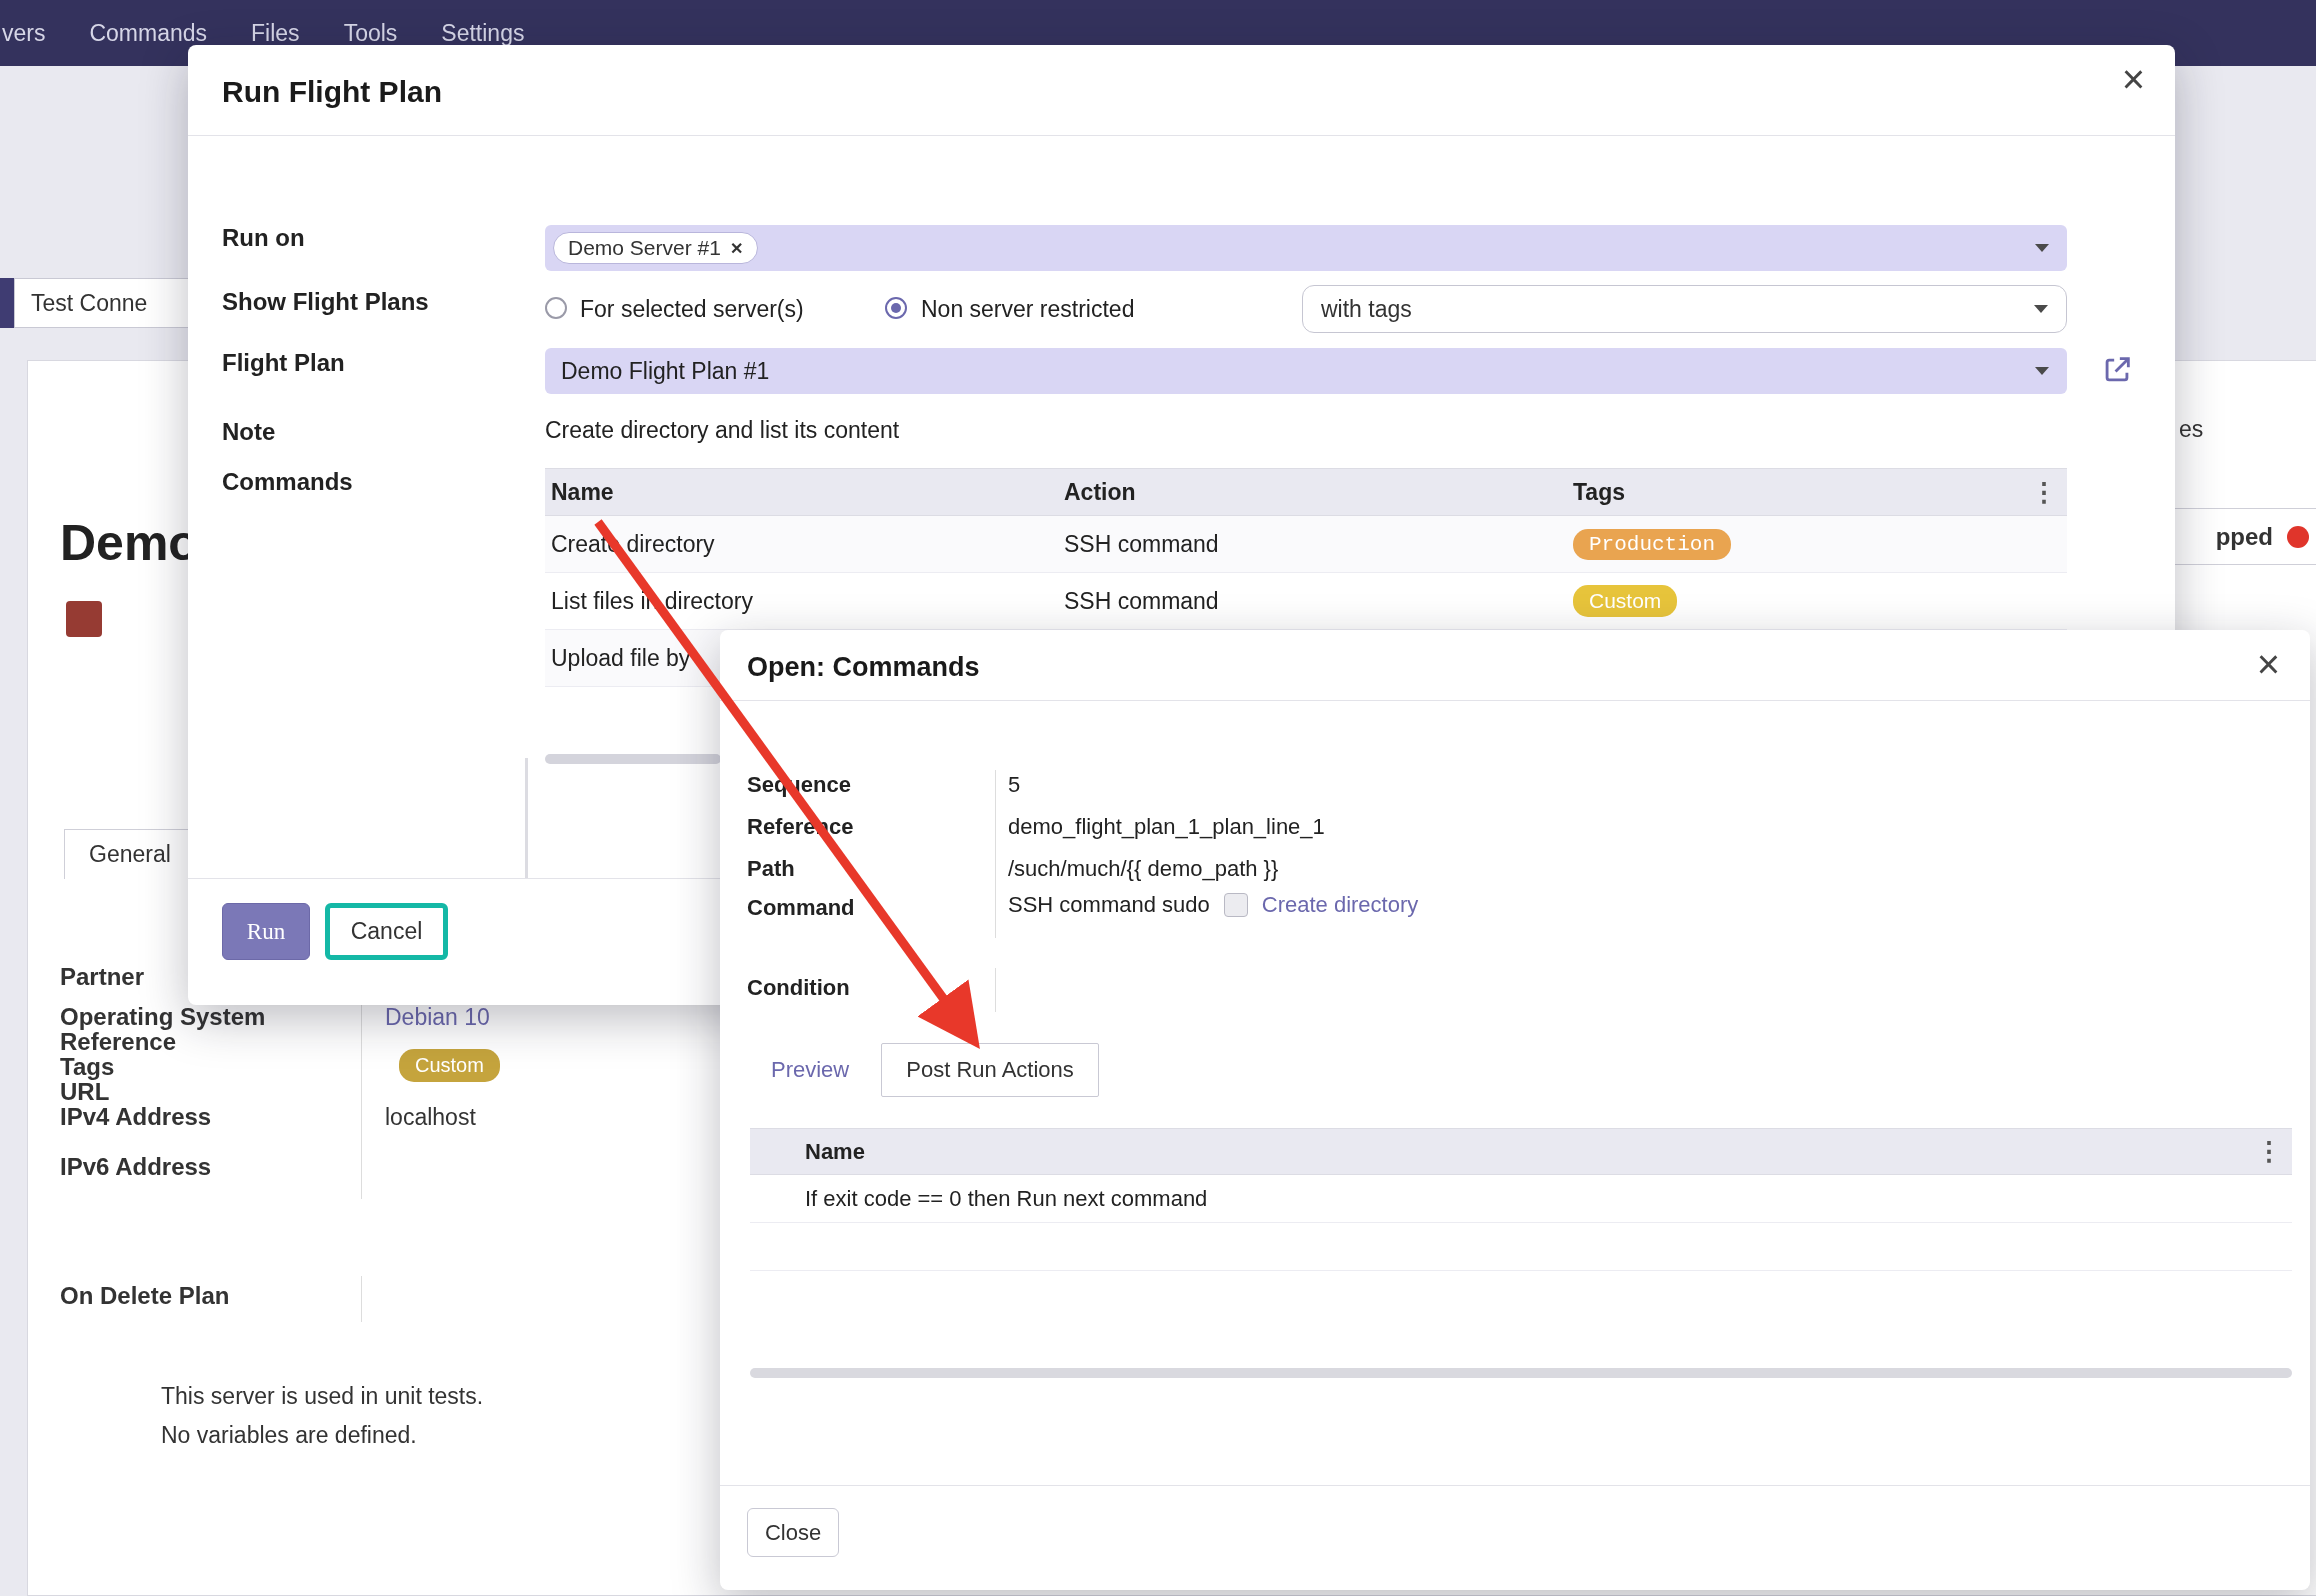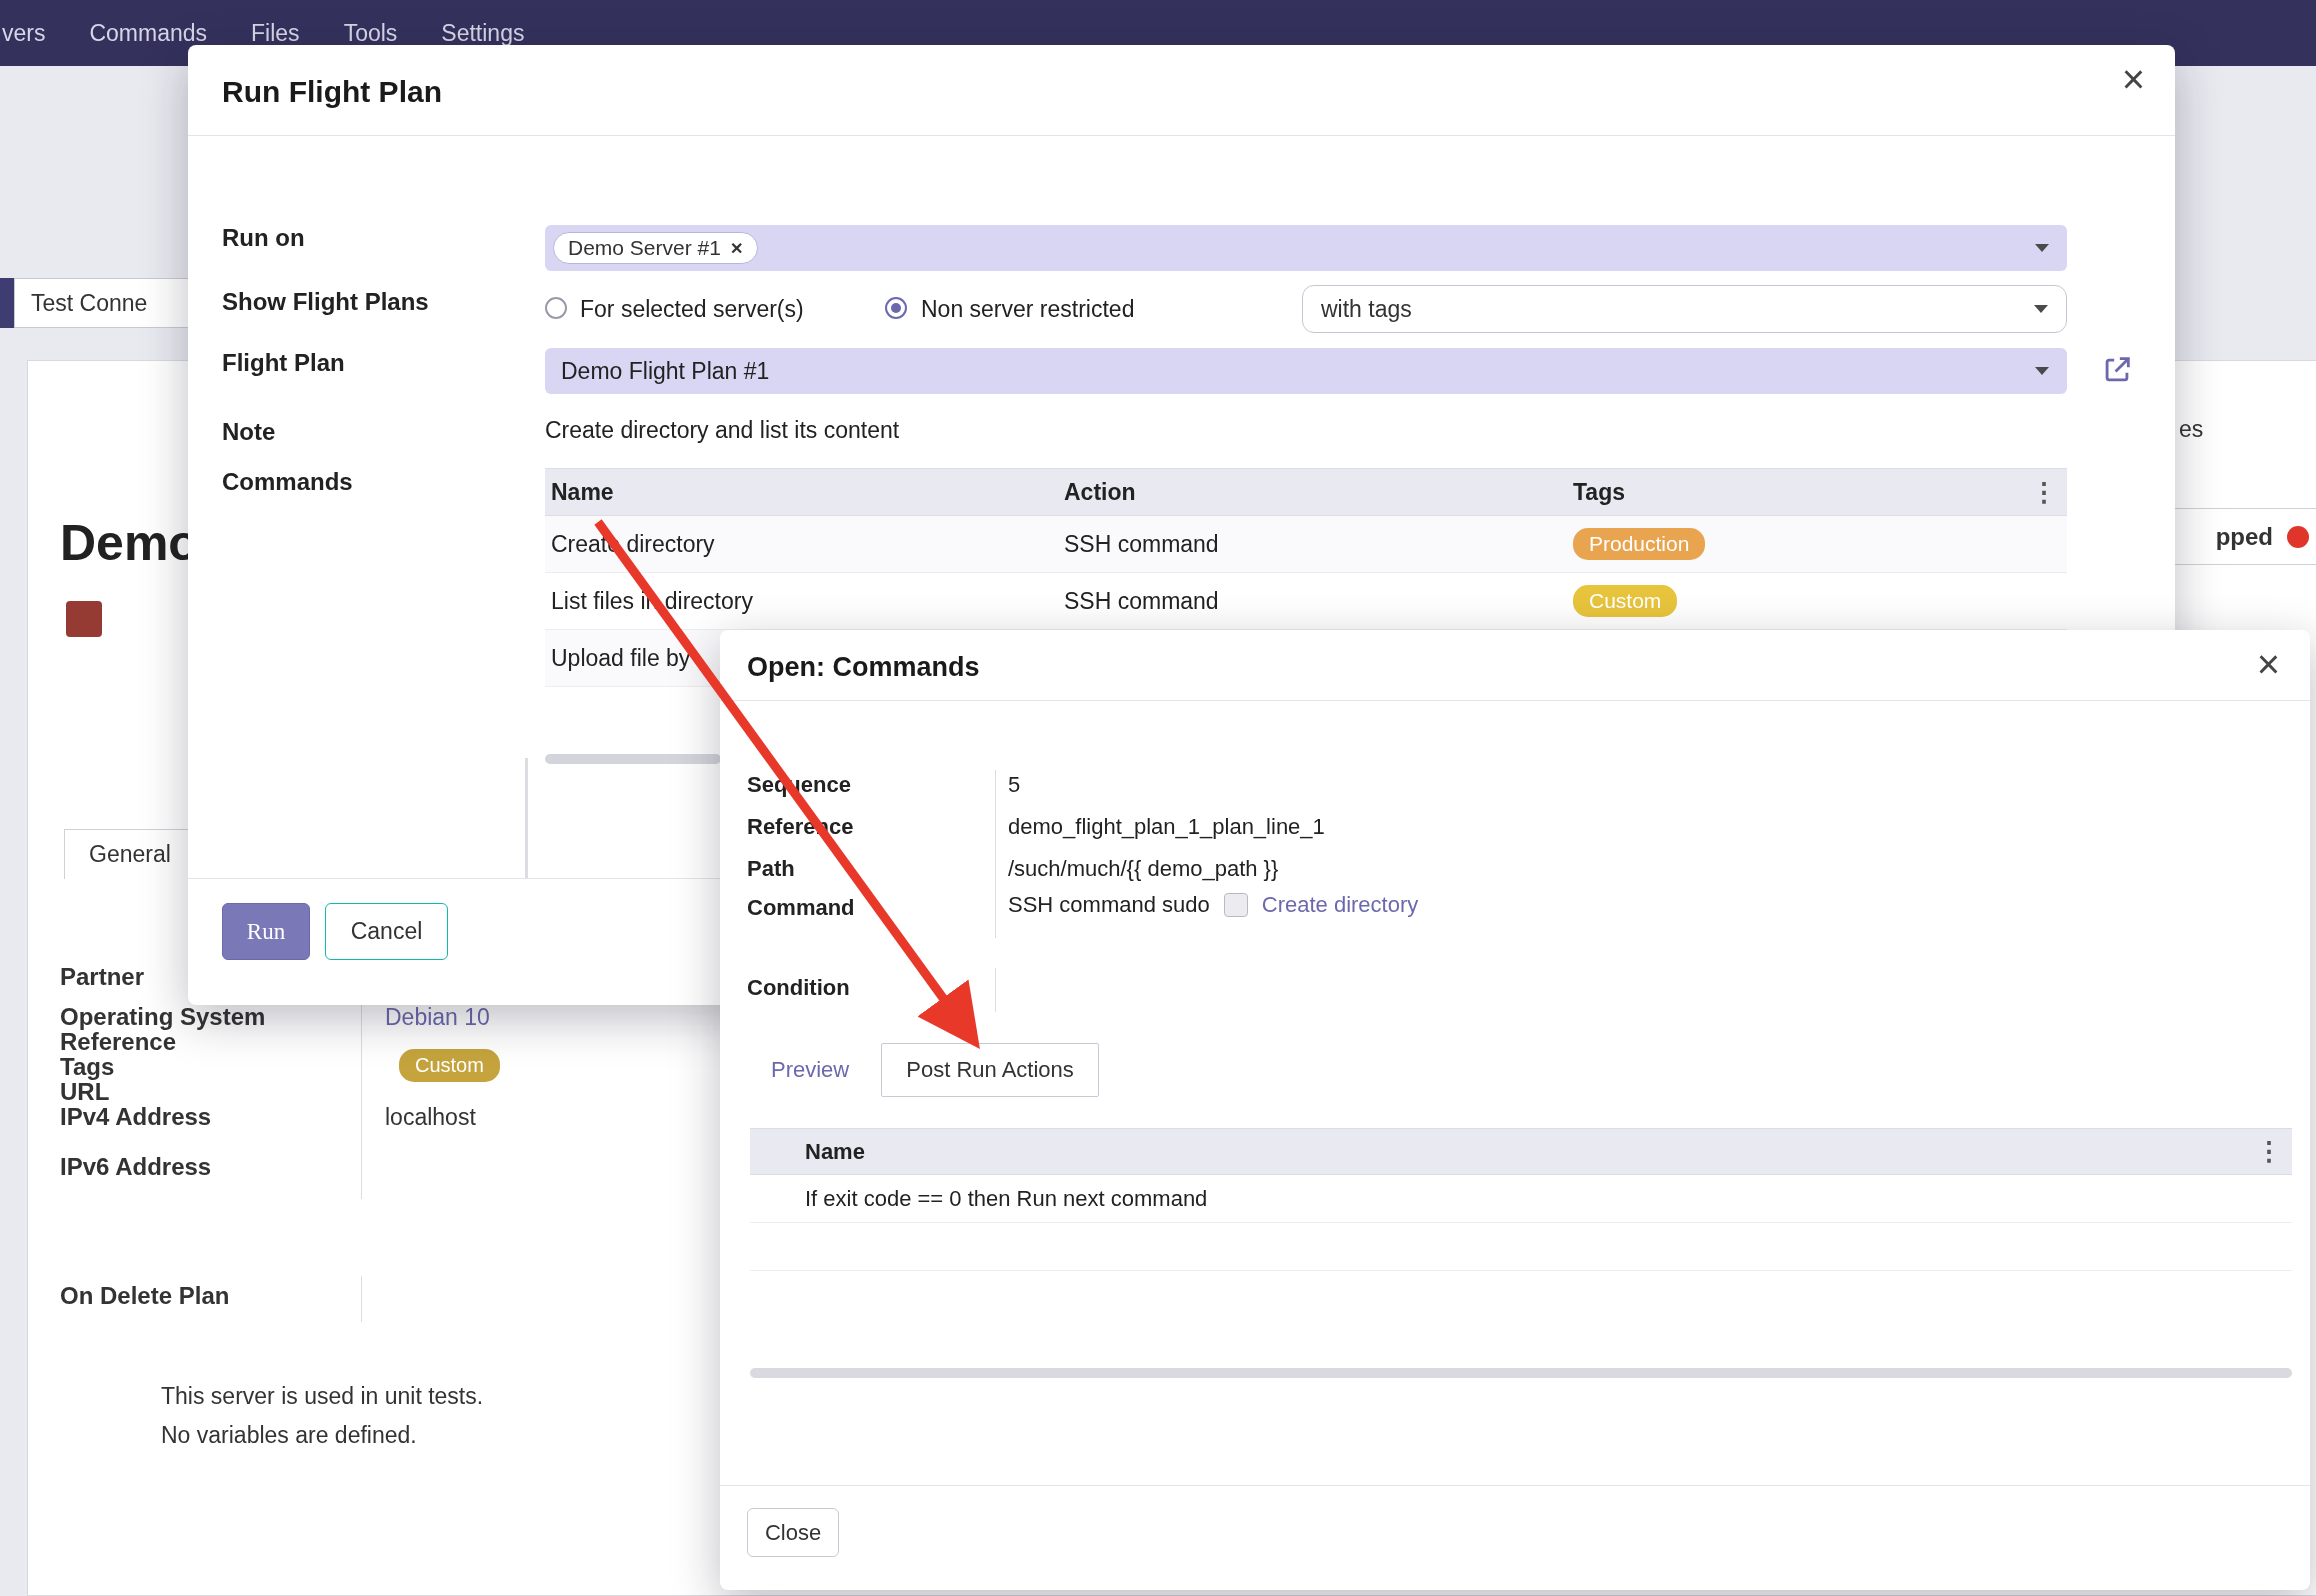--- a/index.html
+++ b/index.html
@@ -73,29 +73,29 @@
   .ext-link { position:absolute; left:1912px; top:308px; width:34px; height:34px; cursor:pointer; }
   .m1-desc { position:absolute; left:357px; top:372px; font-size:23px; color:#222; }
   .m1-table { position:absolute; left:357px; top:423px; width:1522px; }
   .m1-thead { display:grid; grid-template-columns:513px 509px 1fr 40px; height:48px; background:#e9e9f1;
               border-top:1px solid #dcdce4; border-bottom:1px solid #dcdce4; align-items:center;
               font-size:23px; font-weight:bold; color:#222; padding-left:6px; }
   .m1-row { display:grid; grid-template-columns:513px 509px 1fr 40px; height:57px; align-items:center;
             font-size:23px; color:#222; border-bottom:1px solid #ececf2; padding-left:6px; cursor:pointer; }
   .m1-row.alt { background:#fafafc; }
   .pill { display:inline-block; padding:4px 16px; border-radius:15px; color:#fff; font-size:21px; }
-  .pill-production { background:#e9a450; }
+  .pill-production { background:#e9a450;font-family:Liberation Mono, monospace; }
   .pill-custom { background:#e7c43b; }
   .kebab { font-size:26px; color:#555; justify-self:end; padding-right:10px; cursor:pointer; }
   .m1-hscroll { position:absolute; left:357px; top:709px; width:176px; height:10px; background:#d4d4dc; border-radius:5px; cursor:pointer; }
   .m1-vline { position:absolute; left:337px; top:713px; width:3px; height:120px; background:#dcdce2; cursor:pointer; }
   .btn-run { position:absolute; left:34px; top:858px; width:88px; height:57px; background:#7b78b7;
              border:1px solid #6c69a8; color:#fff; font-size:23px; border-radius:6px; font-family:Liberation Serif, serif; cursor:pointer; }
   .btn-cancel { position:absolute; left:137px; top:858px; width:123px; height:57px; background:#fff;
-                border:1px solid #14b8a6; color:#333; font-size:23px; border-radius:6px; font-family:inherit; cursor:pointer; }
+                border:5px solid #14b8a6; color:#333; font-size:23px; border-radius:6px; font-family:inherit; cursor:pointer; }
 
   
   .m2-title { position:absolute; left:27px; top:22px; font-size:27px; font-weight:bold; color:#1a1a1a; }
   .m2-label { position:absolute; left:27px; font-size:22px; font-weight:bold; color:#222; white-space:nowrap; }
   .m2-value { position:absolute; left:288px; font-size:22px; color:#222; white-space:nowrap; }
   .m2-cmd { display:flex; align-items:center; gap:14px; }
   .cbx { width:24px; height:24px; border:1px solid #b9b9c4; border-radius:4px; background:#ececf0; cursor:pointer; }
   .m2-link { color:#6b68ad; cursor:pointer; }
   .m2-vline { position:absolute; left:275px; width:1px; background:#ddd; }
   .m2-tabs { position:absolute; left:27px; top:413px; height:54px; display:flex; align-items:stretch; }

